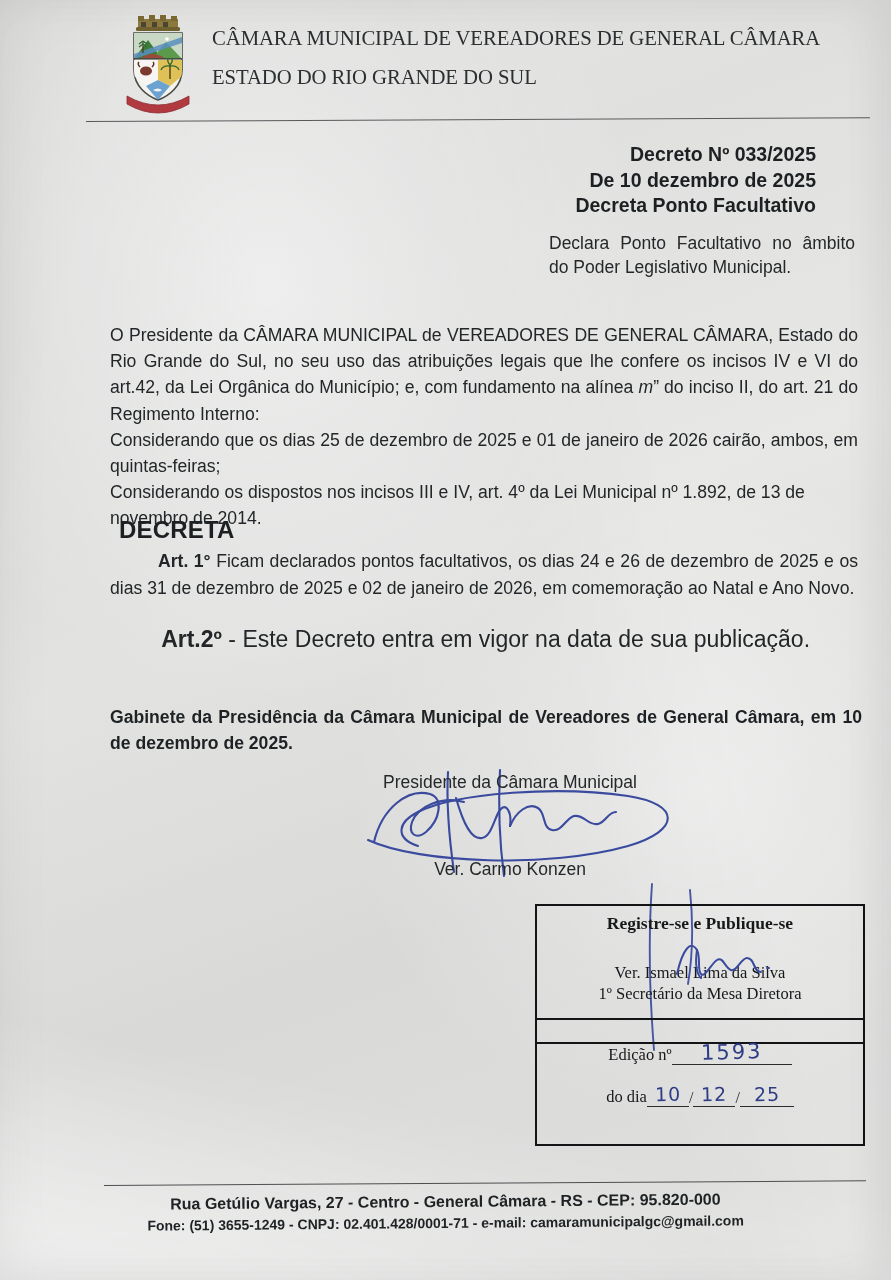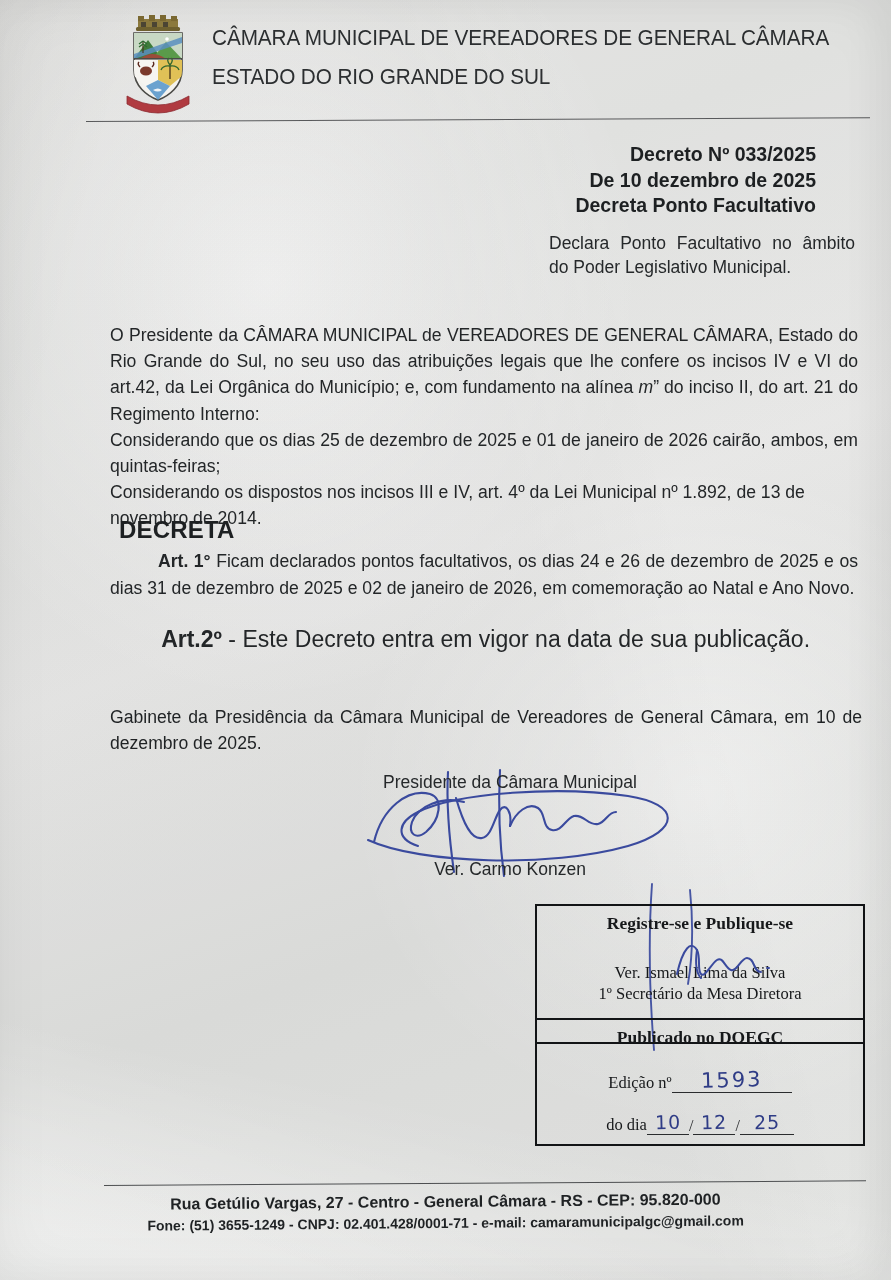--- a/index.html
+++ b/index.html
@@ -41,21 +41,21 @@
   
   .header {
     position: absolute;
     left: 122px; top: 12px;
     width: 740px;
     display: flex;
     align-items: flex-start;
     gap: 18px;
   }
   .crest { width: 72px; height: 104px; flex: 0 0 72px; }
-  .header-lines { padding-top: 16px; }
+  .header-lines { padding-top: 16px; font-family: Liberation Serif, serif; }
   .header-lines div {
     font-size: 21.5px;
     letter-spacing: -0.1px;
     line-height: 1.0;
     color: #2c2f31;
     transform: scaleX(0.965);
     transform-origin: left center;
     white-space: nowrap;
   }
   .header-lines .l2 { margin-top: 17px; }
@@ -135,21 +135,21 @@
     color: #232628;
   }
   .art2 b { font-weight: bold; }
 
   .gabinete {
     position: absolute;
     left: 110px; top: 704px;
     width: 752px;
     font-size: 17.6px;
     line-height: 26px;
-    font-weight: normal;
+    font-weight: bold;
     text-align: justify;
     color: #1f2224;
   }
 
   
   .sig-wrap {
     position: absolute;
     left: 300px; top: 770px;
     width: 420px;
     text-align: center;
@@ -372,21 +372,20 @@
         <path d="M10 44 C16 18 24 10 30 20 C34 28 30 40 34 44 C38 48 44 34 50 30 C56 26 58 38 64 40 C70 42 74 28 80 28 C88 28 86 42 94 42"></path>
         <path d="M30 20 C28 34 30 44 34 48"></path>
         <path d="M100 38 l2 0"></path>
       </g>
     </svg>
     <div class="reg-names">Ver. Ismael Lima da Silva</div>
     <div class="reg-names" style="margin-top:0">1º Secretário da Mesa Diretora</div>
   </div>
 
   <div class="box box-pub">
-    <div class="box-title">Publicado no DOEGC</div>
     <div class="pub-line">
       <span>Edição nº</span>
       <span class="rule" style="min-width:120px"><span class="hw">1593</span></span>
     </div>
     <div class="pub-line second">
       <span>do dia</span>
       <span class="rule" style="min-width:42px"><span class="hw hw-small">10</span></span>
       <span class="sep">/</span>
       <span class="rule" style="min-width:42px"><span class="hw hw-small">12</span></span>
       <span class="sep">/</span>

